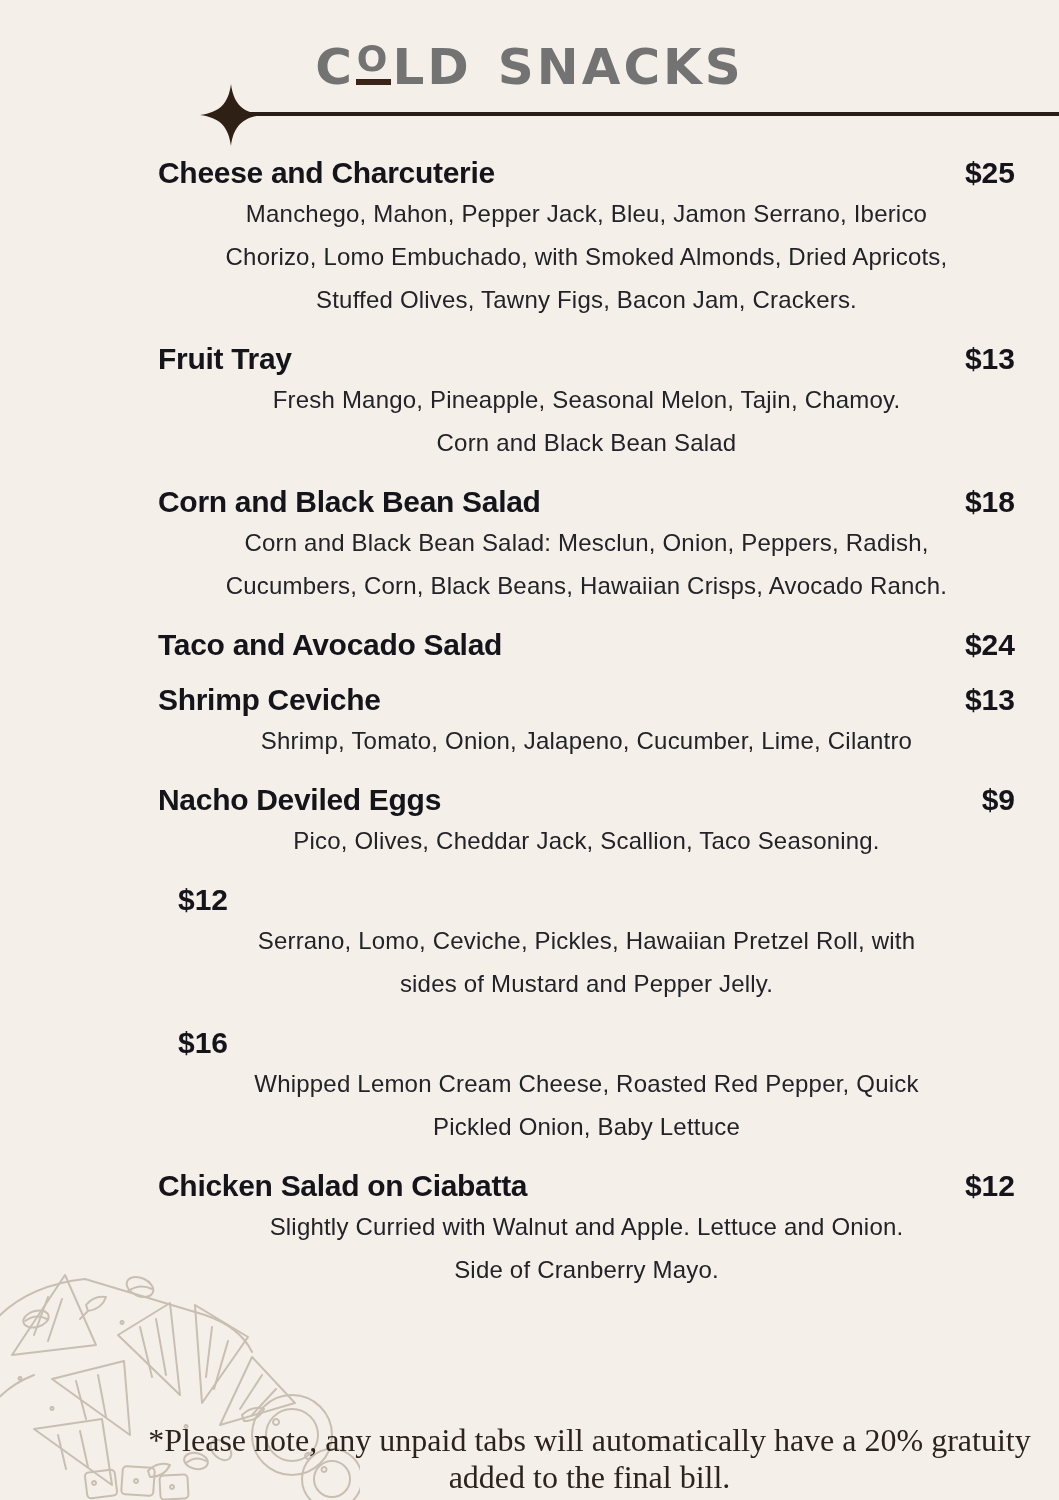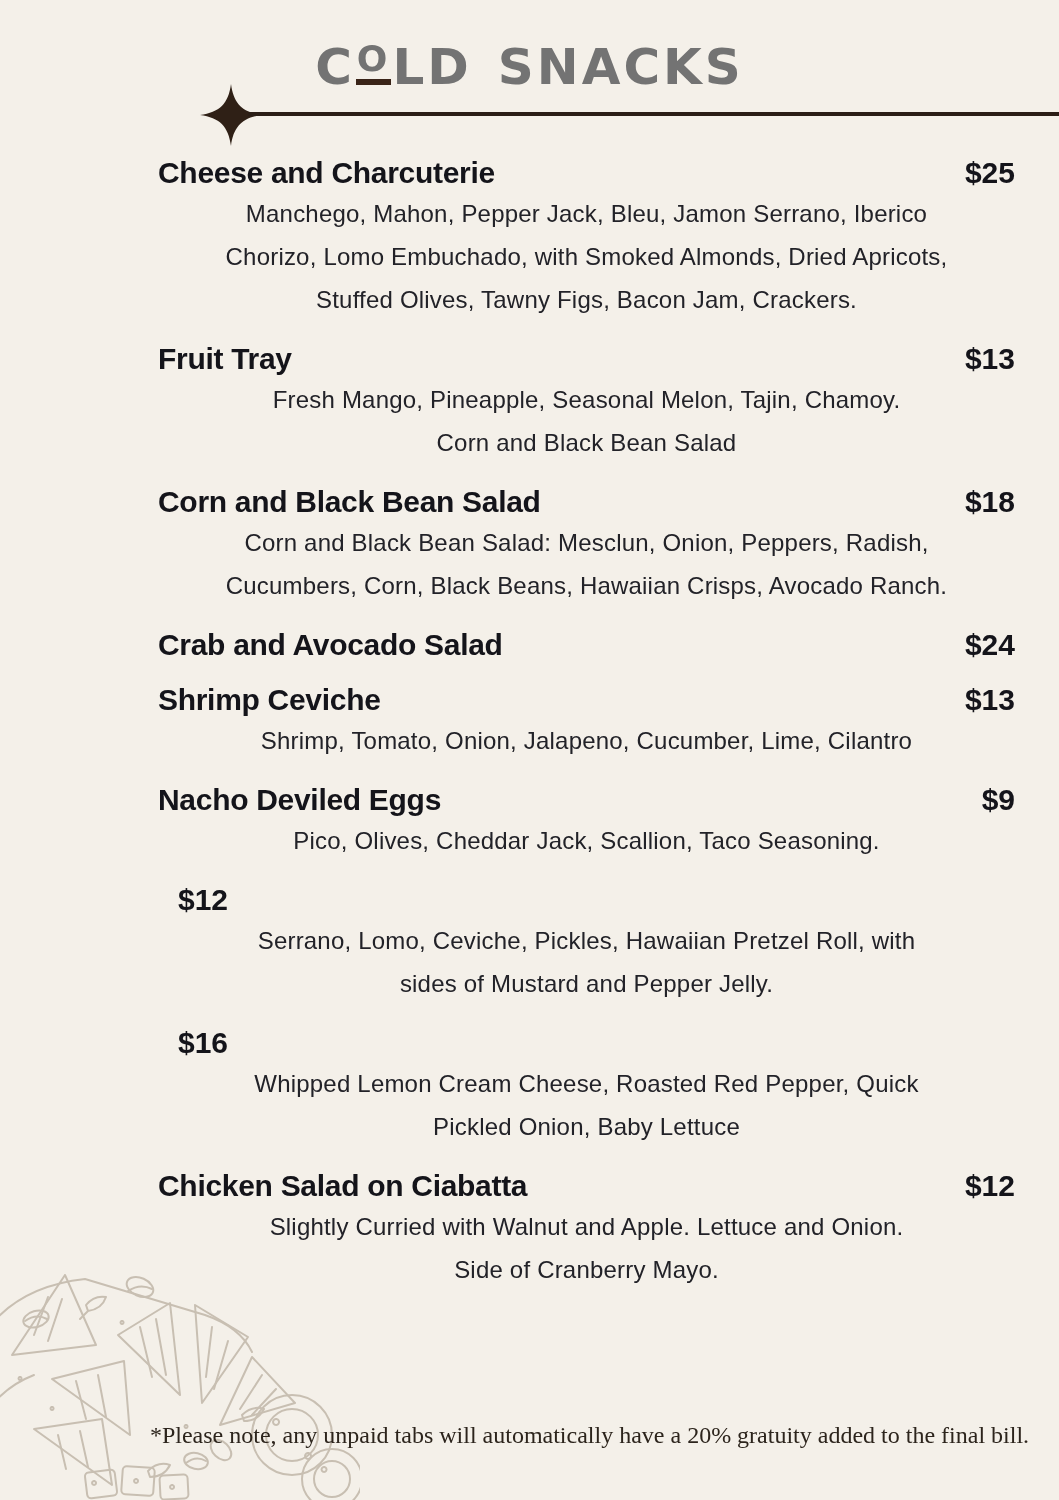--- a/index.html
+++ b/index.html
@@ -84,21 +84,21 @@
   }
   .desc-line { line-height: 43px; white-space: nowrap; }
 
   
   .footer-note {
     position: absolute;
     top: 1422px; left: 0; right: 0;
     text-align: center;
     padding-left: 120px;
     font-family: "Liberation Serif", serif;
-    font-size: 24px;
+    font-size: 32px;
     color: #2c241c;
   }
 
   
   .sketch {
     position: absolute;
     left: -10px; bottom: -12px;
     width: 370px; height: 255px;
   }
   .sketch * { stroke: #c8bfb2; fill: none; stroke-width: 2; stroke-linejoin: round; stroke-linecap: round; }
@@ -146,21 +146,21 @@
       <span class="item-price">$18</span>
     </div>
     <div class="item-desc">
       <div class="desc-line">Corn and Black Bean Salad: Mesclun, Onion, Peppers, Radish,</div>
       <div class="desc-line">Cucumbers, Corn, Black Beans, Hawaiian Crisps, Avocado Ranch.</div>
     </div>
   </div>
 
   <div class="menu-item">
     <div class="item-head">
-      <span class="item-name">Crab and Avocado Salad</span>
+      <span class="item-name">Taco and Avocado Salad</span>
       <span class="item-price">$24</span>
     </div>
   </div>
 
   <div class="menu-item">
     <div class="item-head">
       <span class="item-name">Shrimp Ceviche</span>
       <span class="item-price">$13</span>
     </div>
     <div class="item-desc">

